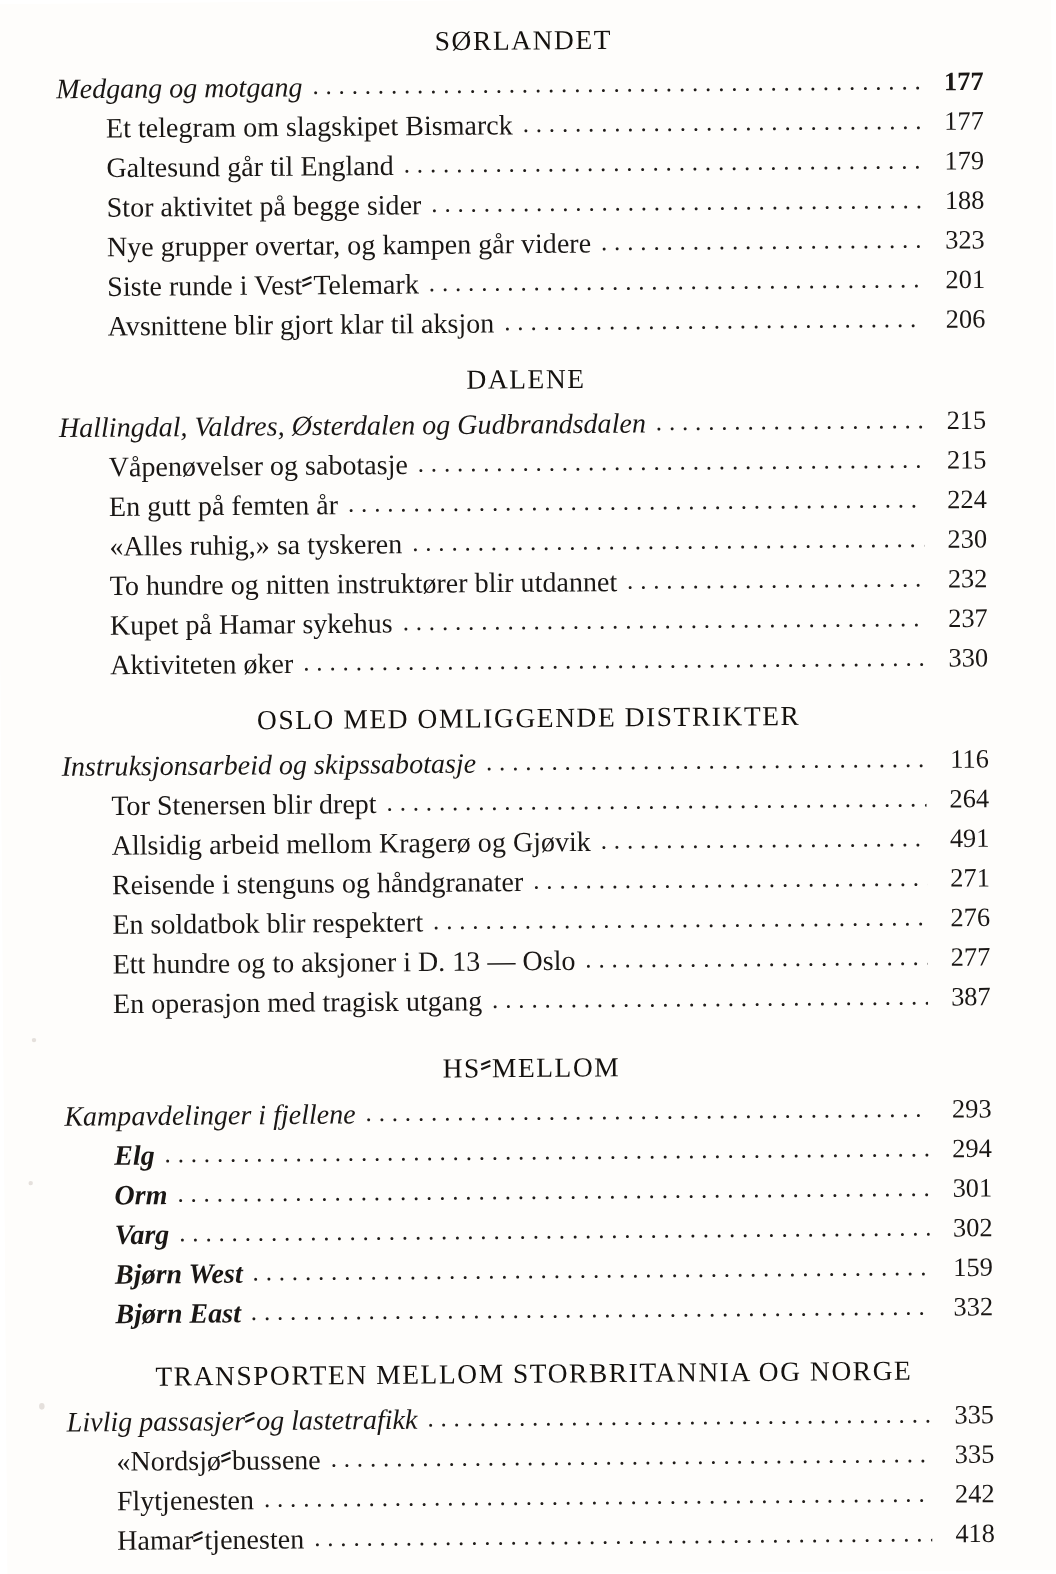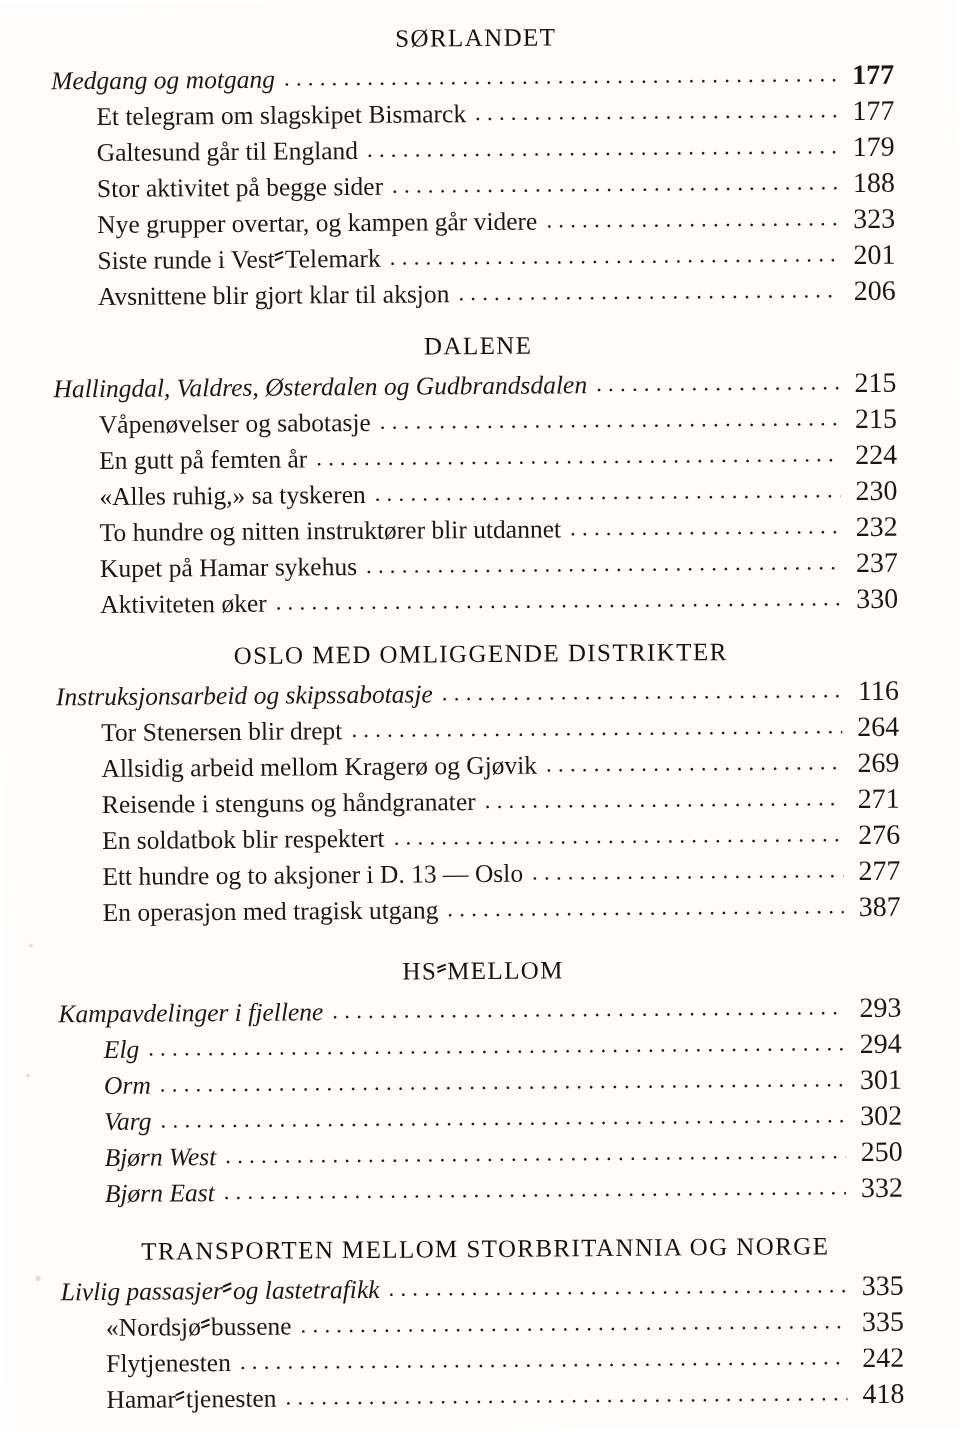--- a/index.html
+++ b/index.html
@@ -77,35 +77,35 @@
     font-size: 23px;
     letter-spacing: 0.2px;
     color: #201c19;
     white-space: nowrap;
   }
   .entry .pageno {
     flex: 0 0 auto;
     width: 48px;
     text-align: right;
     padding-left: 9px;
-    font-size: 28px;
+    font-size: 24px;
   }
 
   
   .lvl-main { padding-left: 55px; }
   .lvl-main .label {
     font-style: italic;
     font-size: 25.5px;
   }
   
   .lvl-sub { padding-left: 100px; }
   .lvl-sub .label { font-style: normal; }
   
   .lvl-sub-ital { padding-left: 100px; }
-  .lvl-sub-ital .label { font-style: italic; }
+  .lvl-sub-ital .label { font-style: italic; font-weight: bold; }
 
   .bold-page { font-weight: 700; }
 
   
   .dblhyph {
     display: inline-block;
     position: relative;
     width: 10px;
     height: 1em;
     vertical-align: baseline;
@@ -225,21 +225,21 @@
         <span class="pageno">116</span>
       </div>
       <div class="entry lvl-sub">
         <span class="label">Tor Stenersen blir drept</span>
         <span class="leader"></span>
         <span class="pageno">264</span>
       </div>
       <div class="entry lvl-sub">
         <span class="label">Allsidig arbeid mellom Kragerø og Gjøvik</span>
         <span class="leader"></span>
-        <span class="pageno">269</span>
+        <span class="pageno">491</span>
       </div>
       <div class="entry lvl-sub">
         <span class="label">Reisende i stenguns og håndgranater</span>
         <span class="leader"></span>
         <span class="pageno">271</span>
       </div>
       <div class="entry lvl-sub">
         <span class="label">En soldatbok blir respektert</span>
         <span class="leader"></span>
         <span class="pageno">276</span>
@@ -273,21 +273,21 @@
         <span class="pageno">301</span>
       </div>
       <div class="entry lvl-sub-ital">
         <span class="label">Varg</span>
         <span class="leader"></span>
         <span class="pageno">302</span>
       </div>
       <div class="entry lvl-sub-ital">
         <span class="label">Bjørn West</span>
         <span class="leader"></span>
-        <span class="pageno">250</span>
+        <span class="pageno">159</span>
       </div>
       <div class="entry lvl-sub-ital">
         <span class="label">Bjørn East</span>
         <span class="leader"></span>
         <span class="pageno">332</span>
       </div>
       <div class="sec-gap-c"></div>
       <div class="section-title">TRANSPORTEN MELLOM STORBRITANNIA OG NORGE</div>
       <div class="sec-gap-d"></div>
       <div class="entry lvl-main">

